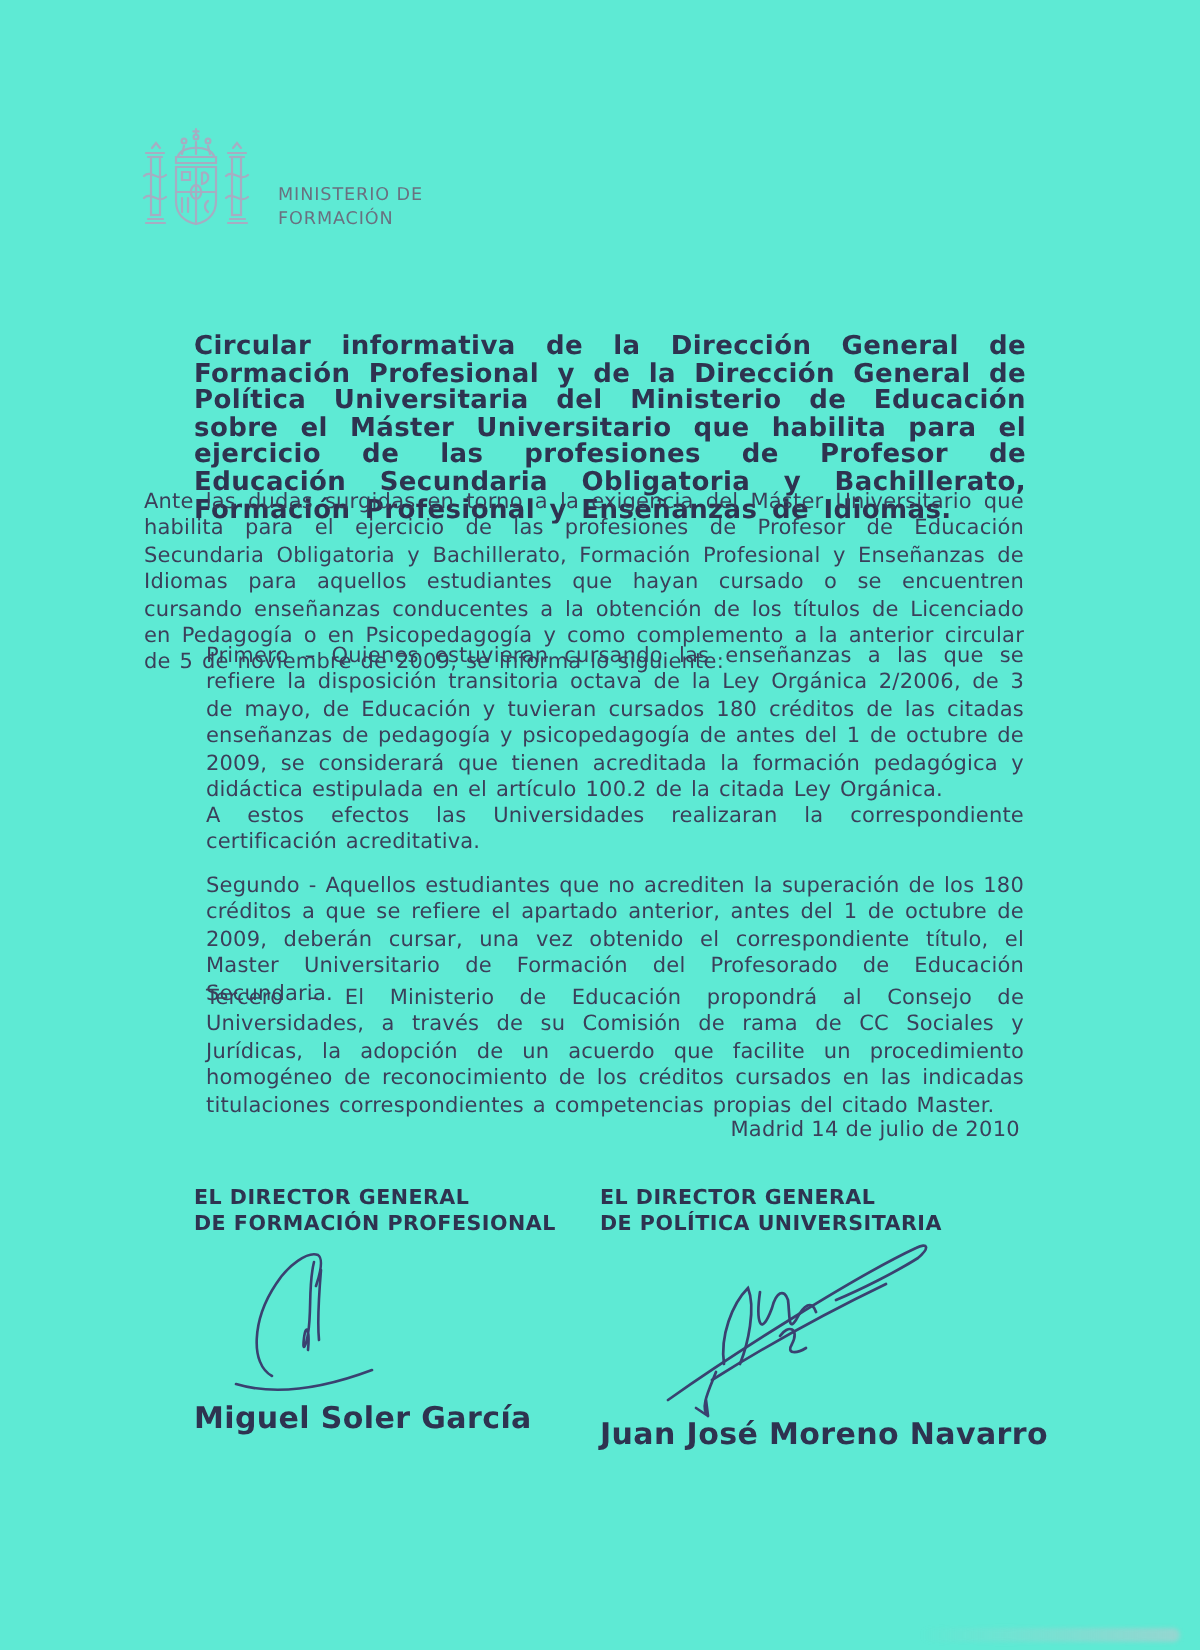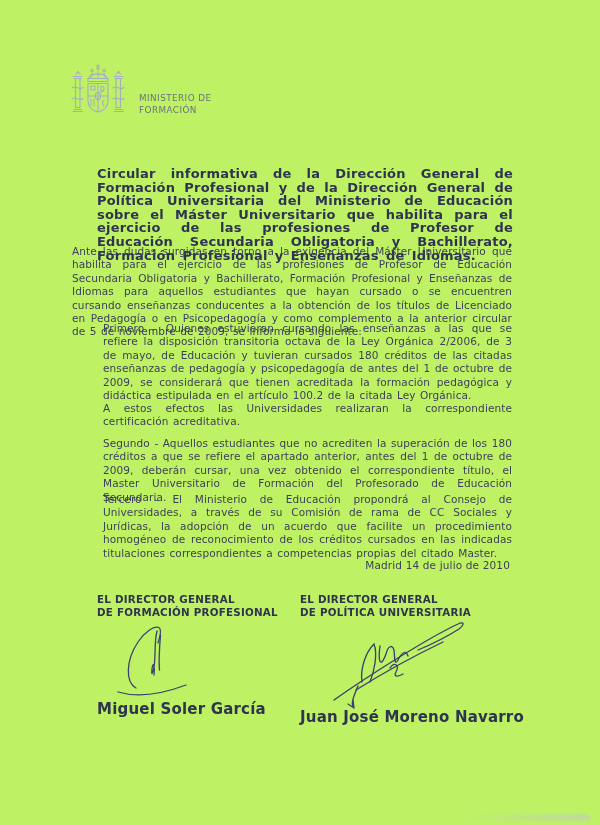--- a/index.html
+++ b/index.html
@@ -1,18 +1,18 @@
 <!DOCTYPE html>
 <html><head>
 <meta charset="utf-8">
 <style>
   html,body{margin:0;padding:0;background:#ffffff;}
   .page{
     position:relative;width:600px;height:825px;overflow:hidden;
-    background:#bef264;
+    background:#5eead4;
     font-family:"DejaVu Sans","Liberation Sans",sans-serif;
     color:#3b3f5a;
   }
   
   .logo-wrap{position:absolute;left:66px;top:62px;width:64px;height:64px;}
   .ministry{
     position:absolute;left:139px;top:93px;
     font-size:8.8px;line-height:11.5px;letter-spacing:.45px;
     color:#6a7080;
   }

